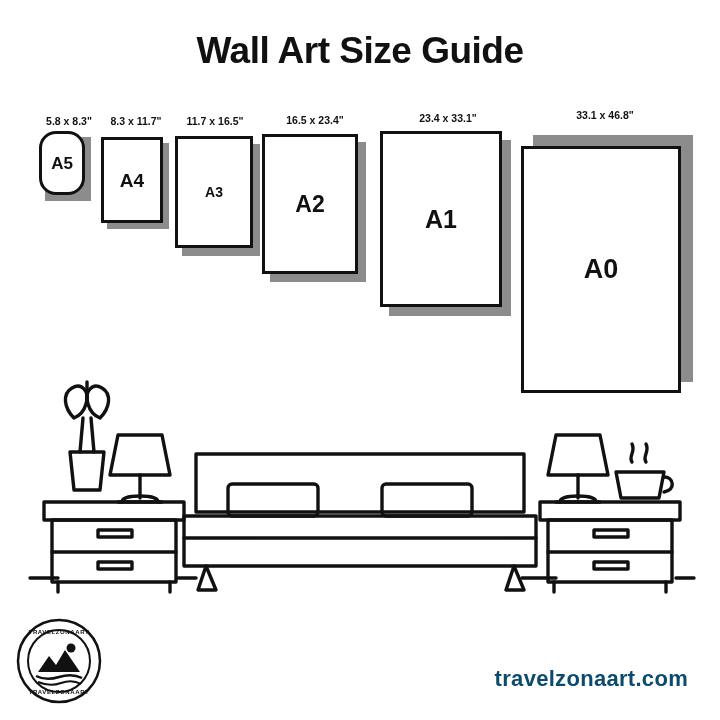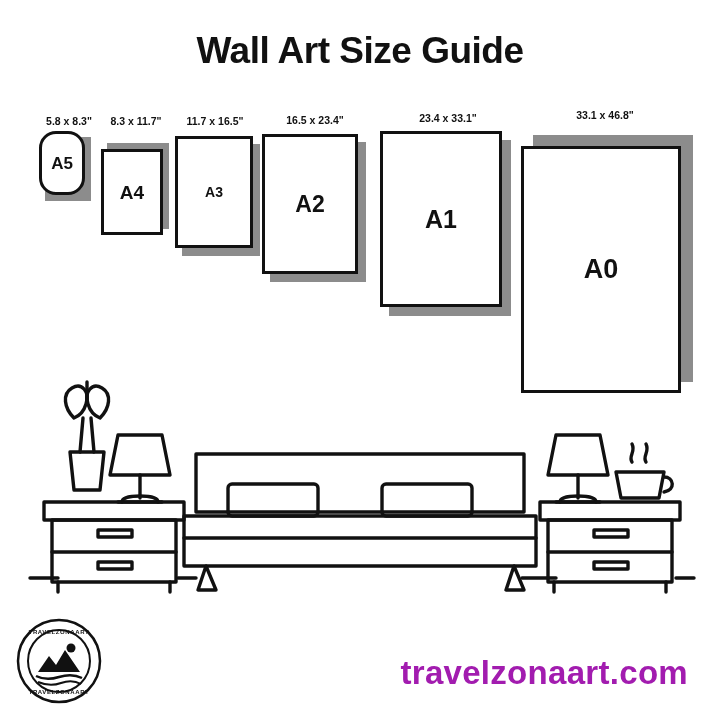--- a/index.html
+++ b/index.html
@@ -79,23 +79,23 @@
     top: 380px;
     width: 720px;
     height: 230px;
   }
 
   
   #footer-url {
     position: absolute;
     right: 32px;
     bottom: 28px;
-    font-size: 33px;
-    font-weight: bold;
-    color: #a21caf;
+    font-size: 22px;
+    font-weight: bold;
+    color: #0c4a6e;
     letter-spacing: 0.3px;
   }
   #logo {
     position: absolute;
     left: 16px;
     bottom: 16px;
     width: 86px;
     height: 86px;
   }
 </style>
@@ -112,21 +112,21 @@
       <div class="frame-label" style="left:36px; top:10px; width:66px;">5.8 x 8.3"</div>
       <div class="frame-shadow" style="left:45px; top:32px; width:46px; height:64px;"></div>
       <div class="frame-box" style="left:39px; top:26px; width:46px; height:64px;border-radius:17px;">
         <span class="frame-name" style="font-size:17px;">A5</span>
       </div>
     </div>
 
     <div class="frame-group">
       <div class="frame-label" style="left:98px; top:10px; width:76px;">8.3 x 11.7"</div>
       <div class="frame-shadow" style="left:107px; top:38px; width:62px; height:86px;"></div>
-      <div class="frame-box" style="left:101px; top:44px; width:62px; height:86px;">
+      <div class="frame-box" style="left:101px; top:32px; width:62px; height:86px;">
         <span class="frame-name" style="font-size:19px;">A4</span>
       </div>
     </div>
 
     <div class="frame-group">
       <div class="frame-label" style="left:170px; top:10px; width:90px;">11.7 x 16.5"</div>
       <div class="frame-shadow" style="left:182px; top:39px; width:78px; height:112px;"></div>
       <div class="frame-box" style="left:175px; top:31px; width:78px; height:112px;">
         <span class="frame-name" style="font-size:14px;">A3</span>
       </div>

